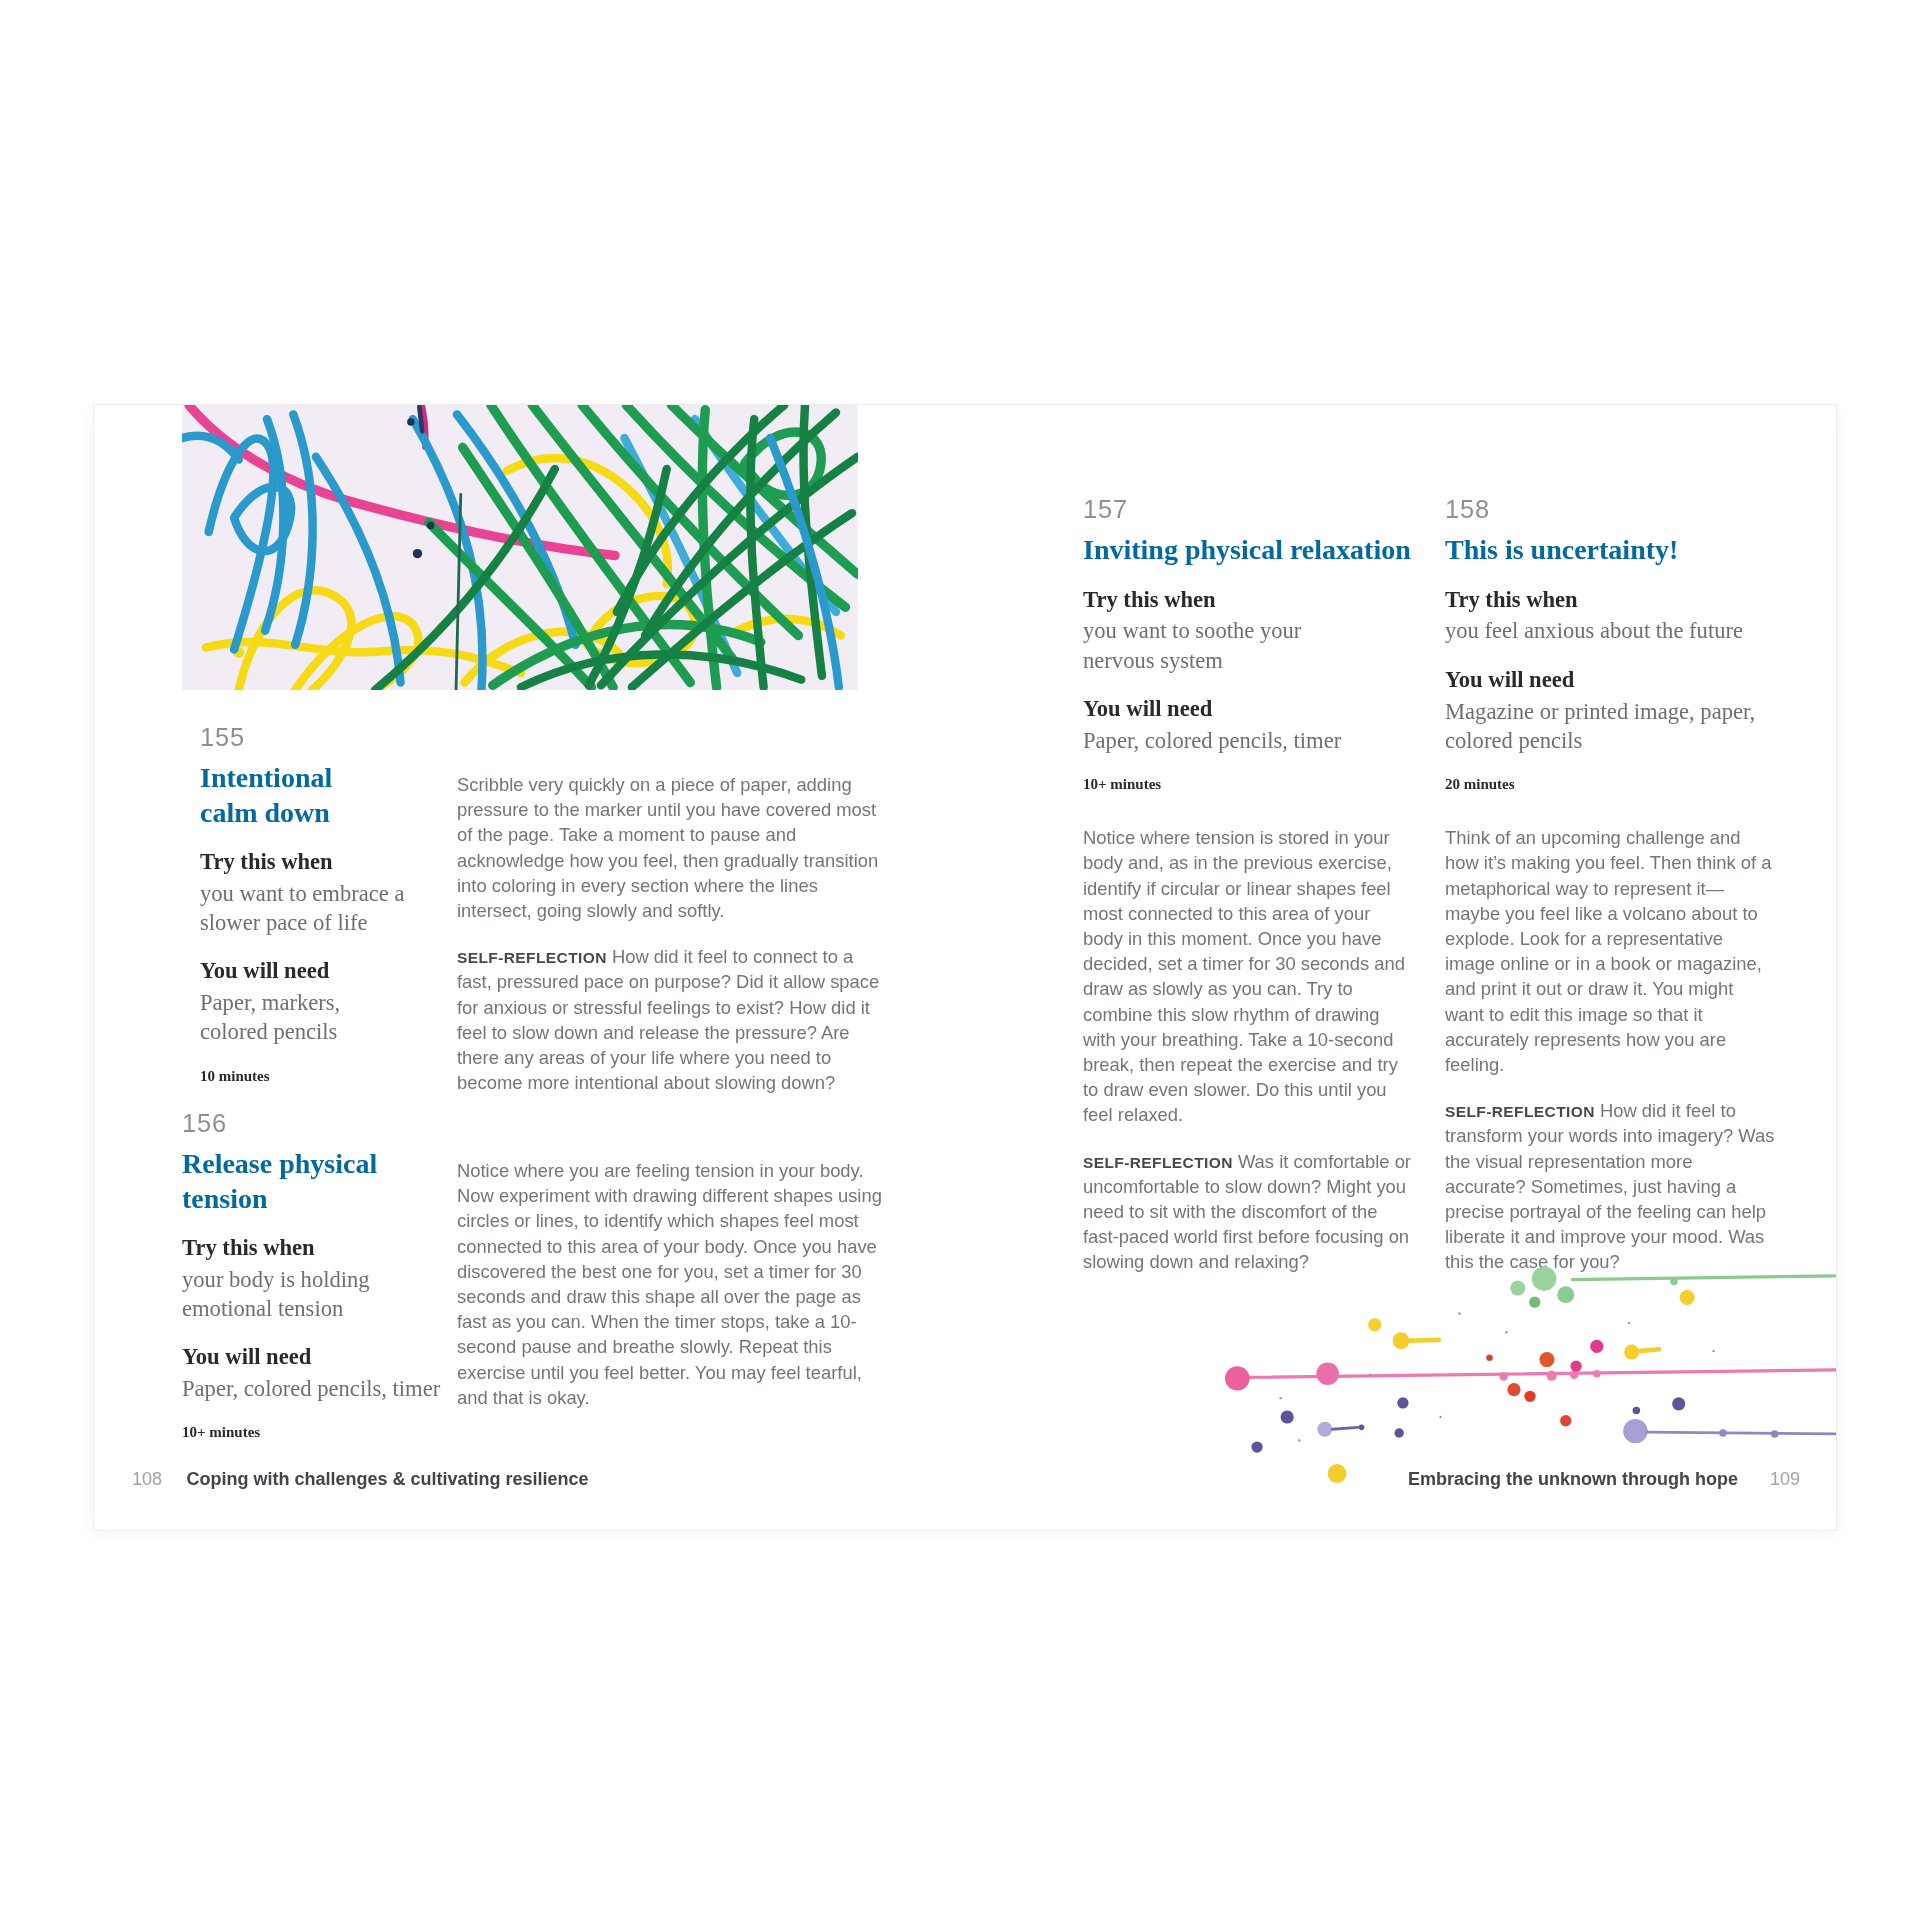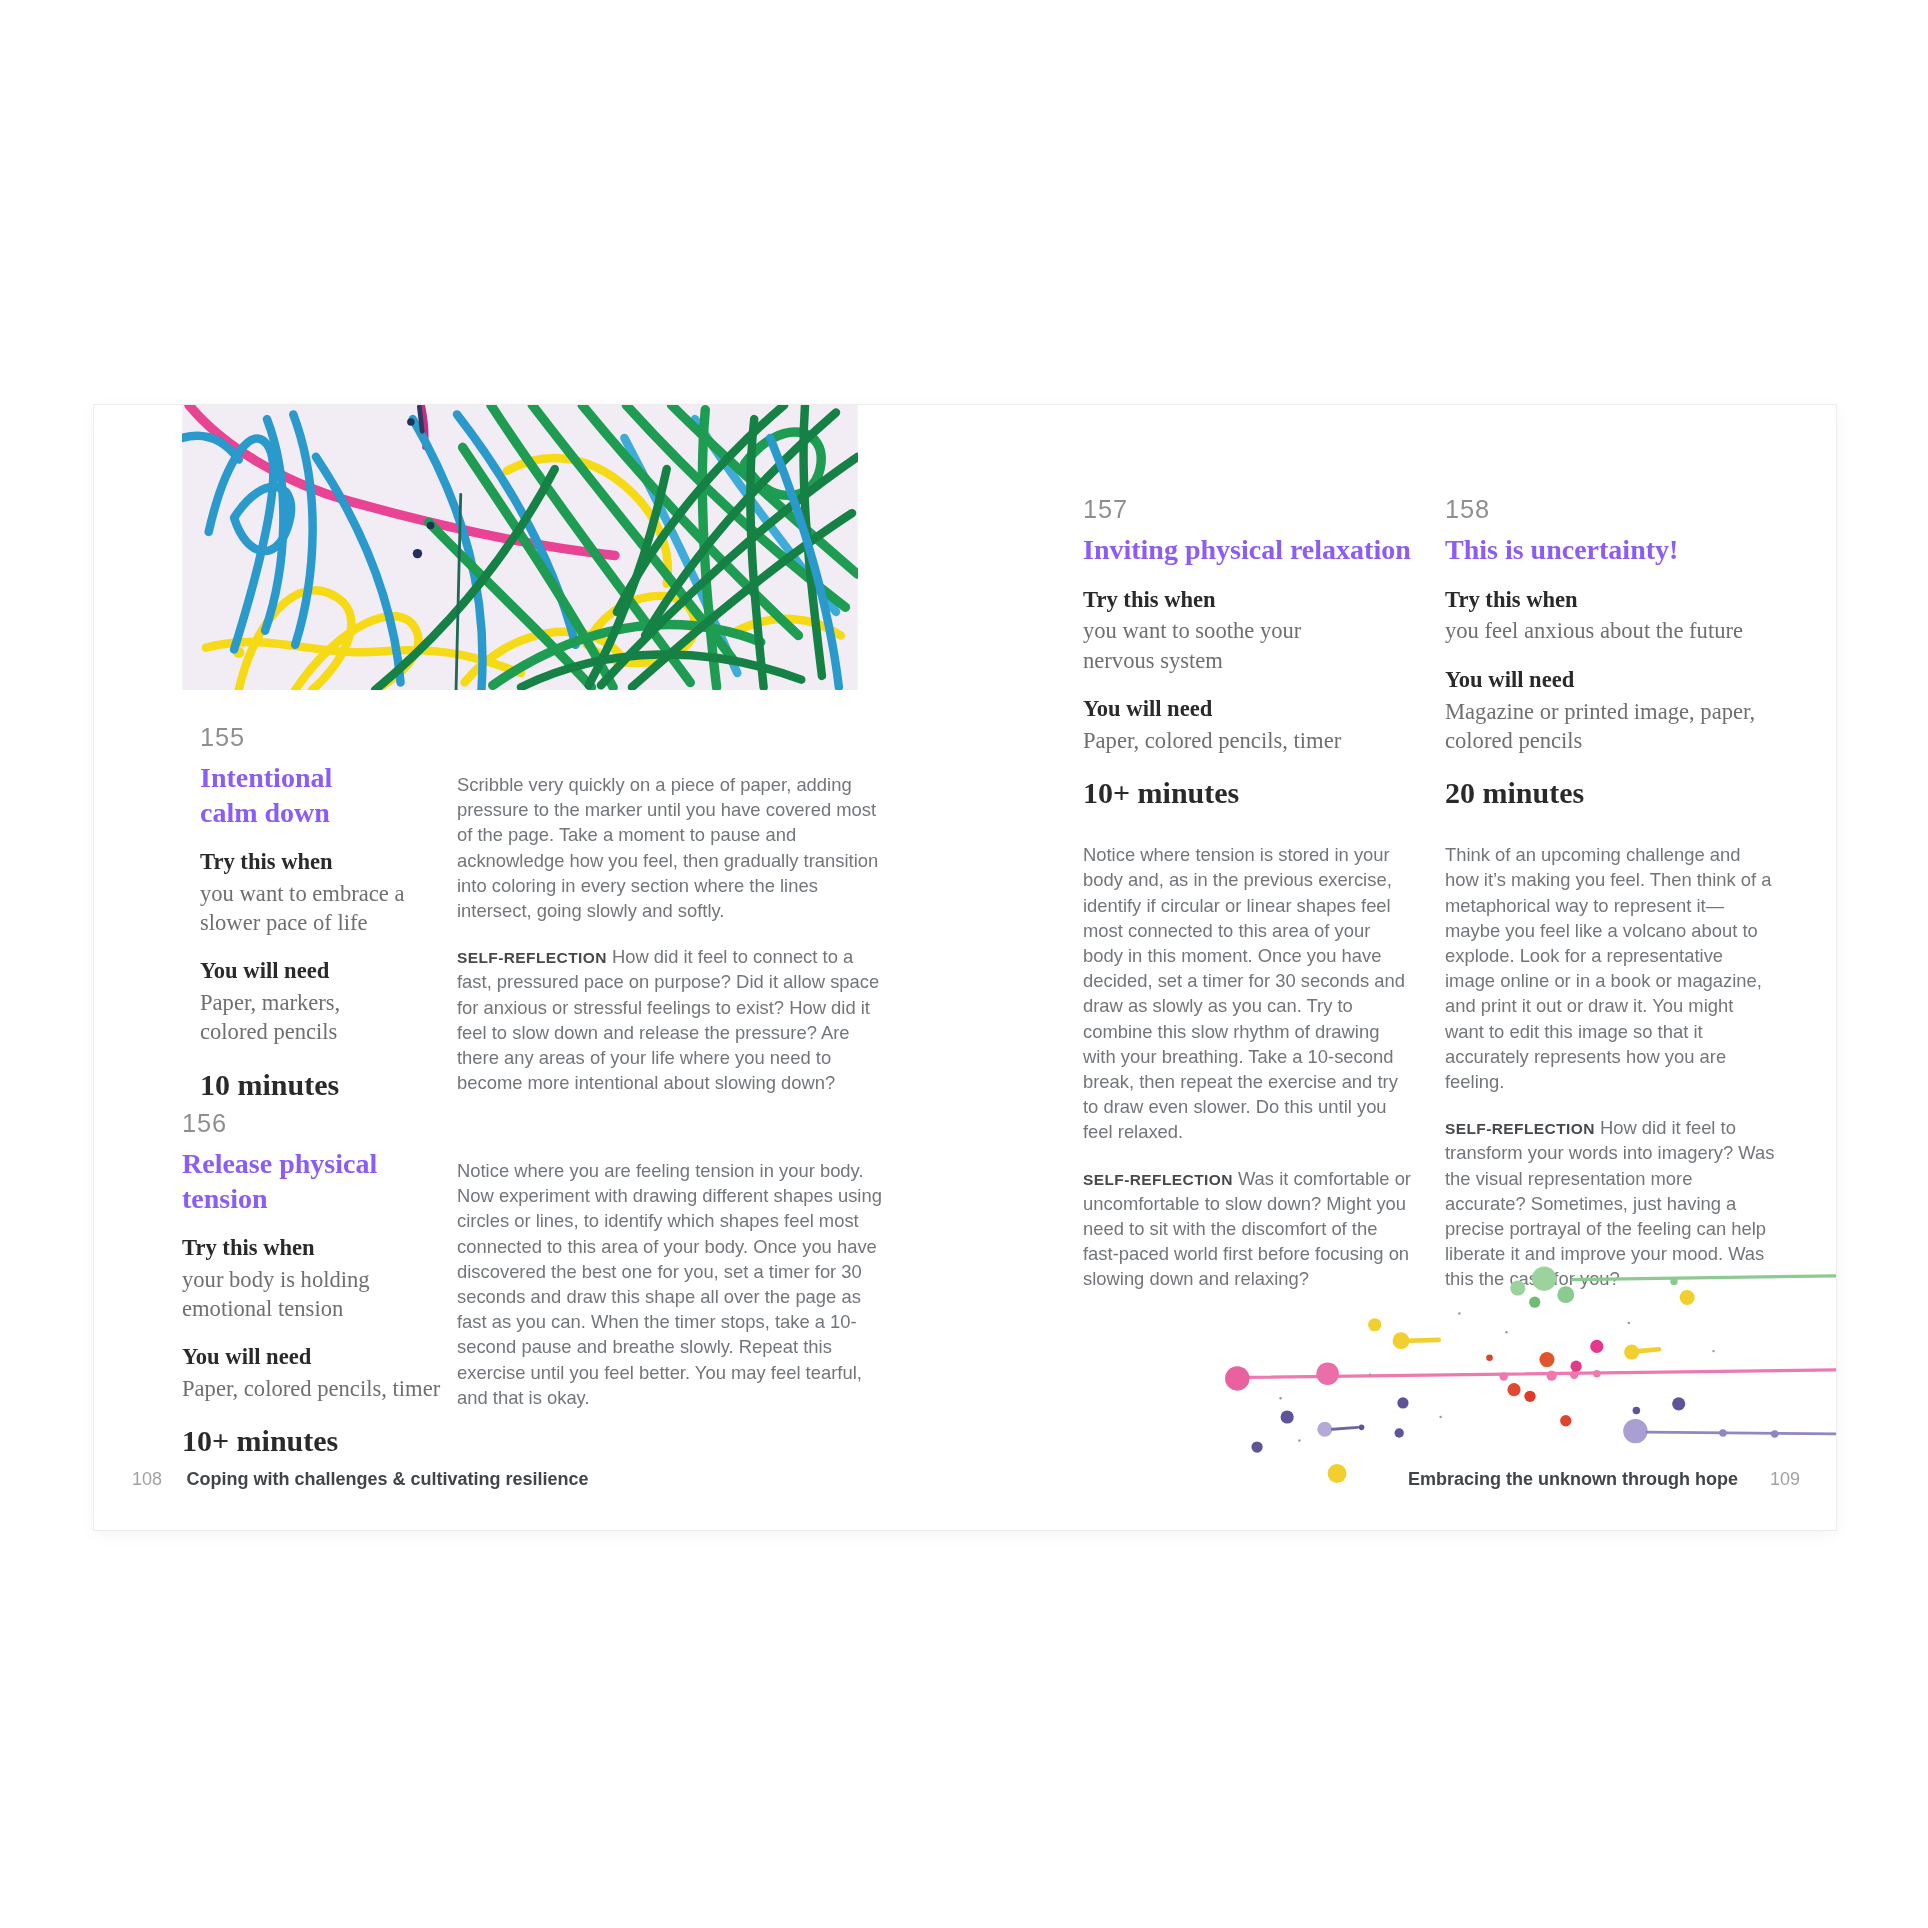--- a/index.html
+++ b/index.html
@@ -7,24 +7,24 @@
           font-family:"Liberation Sans",sans-serif;}
   .spread{position:absolute;left:94px;top:405px;width:1742px;height:1125px;background:#ffffff;
           box-shadow:0 0 0 0.9px #ececec, 0 3.8px 17px rgba(0,0,0,.05);}
   .abs{position:absolute;}
 
   
   .scribble{left:88px;top:0;width:676px;height:285px;overflow:hidden;}
 
   
   .ex-num{font-family:"Liberation Sans",sans-serif;font-size:25.4px;color:#8f8f8f;letter-spacing:0.9px;margin:0 0 9.4px 0;}
-  .ex-title{font-family:"Liberation Serif",serif;font-weight:bold;font-size:28px;line-height:1.22;color:#8b5cf6;margin:0 0 19px 0;}
+  .ex-title{font-family:"Liberation Serif",serif;font-weight:bold;font-size:28px;line-height:1.22;color:#0369a1;margin:0 0 19px 0;}
   .lbl{font-family:"Liberation Serif",serif;font-weight:bold;font-size:22.6px;color:#2a2a2a;margin:0 0 3.8px 0;}
   .gray-serif{font-family:"Liberation Serif",serif;font-size:22.6px;line-height:1.3;color:#6f6f6f;margin:0 0 21px 0;}
-  .dur{font-family:"Liberation Serif",serif;font-weight:bold;font-size:30px;color:#2a2a2a;margin:0;}
+  .dur{font-family:"Liberation Serif",serif;font-weight:bold;font-size:15px;color:#2a2a2a;margin:0;}
   .body-p{font-family:"Liberation Sans",sans-serif;font-size:18.4px;line-height:1.37;color:#72767a;margin:0 0 21px 0;}
   .body-p:last-child{margin-bottom:0;}
   .sr-lbl{font-weight:bold;font-size:15.5px;color:#46494c;letter-spacing:0.4px;}
   .footer{font-size:18px;}
   .footer .pn{color:#a2a2a2;}
   .footer .ch{color:#414549;font-weight:bold;}
   .footer-left{left:38px;top:1064px;display:flex;gap:24.5px;align-items:center;}
   .footer-right{right:36px;top:1064px;display:flex;gap:32px;align-items:flex-end;}
 </style>
 </head>

